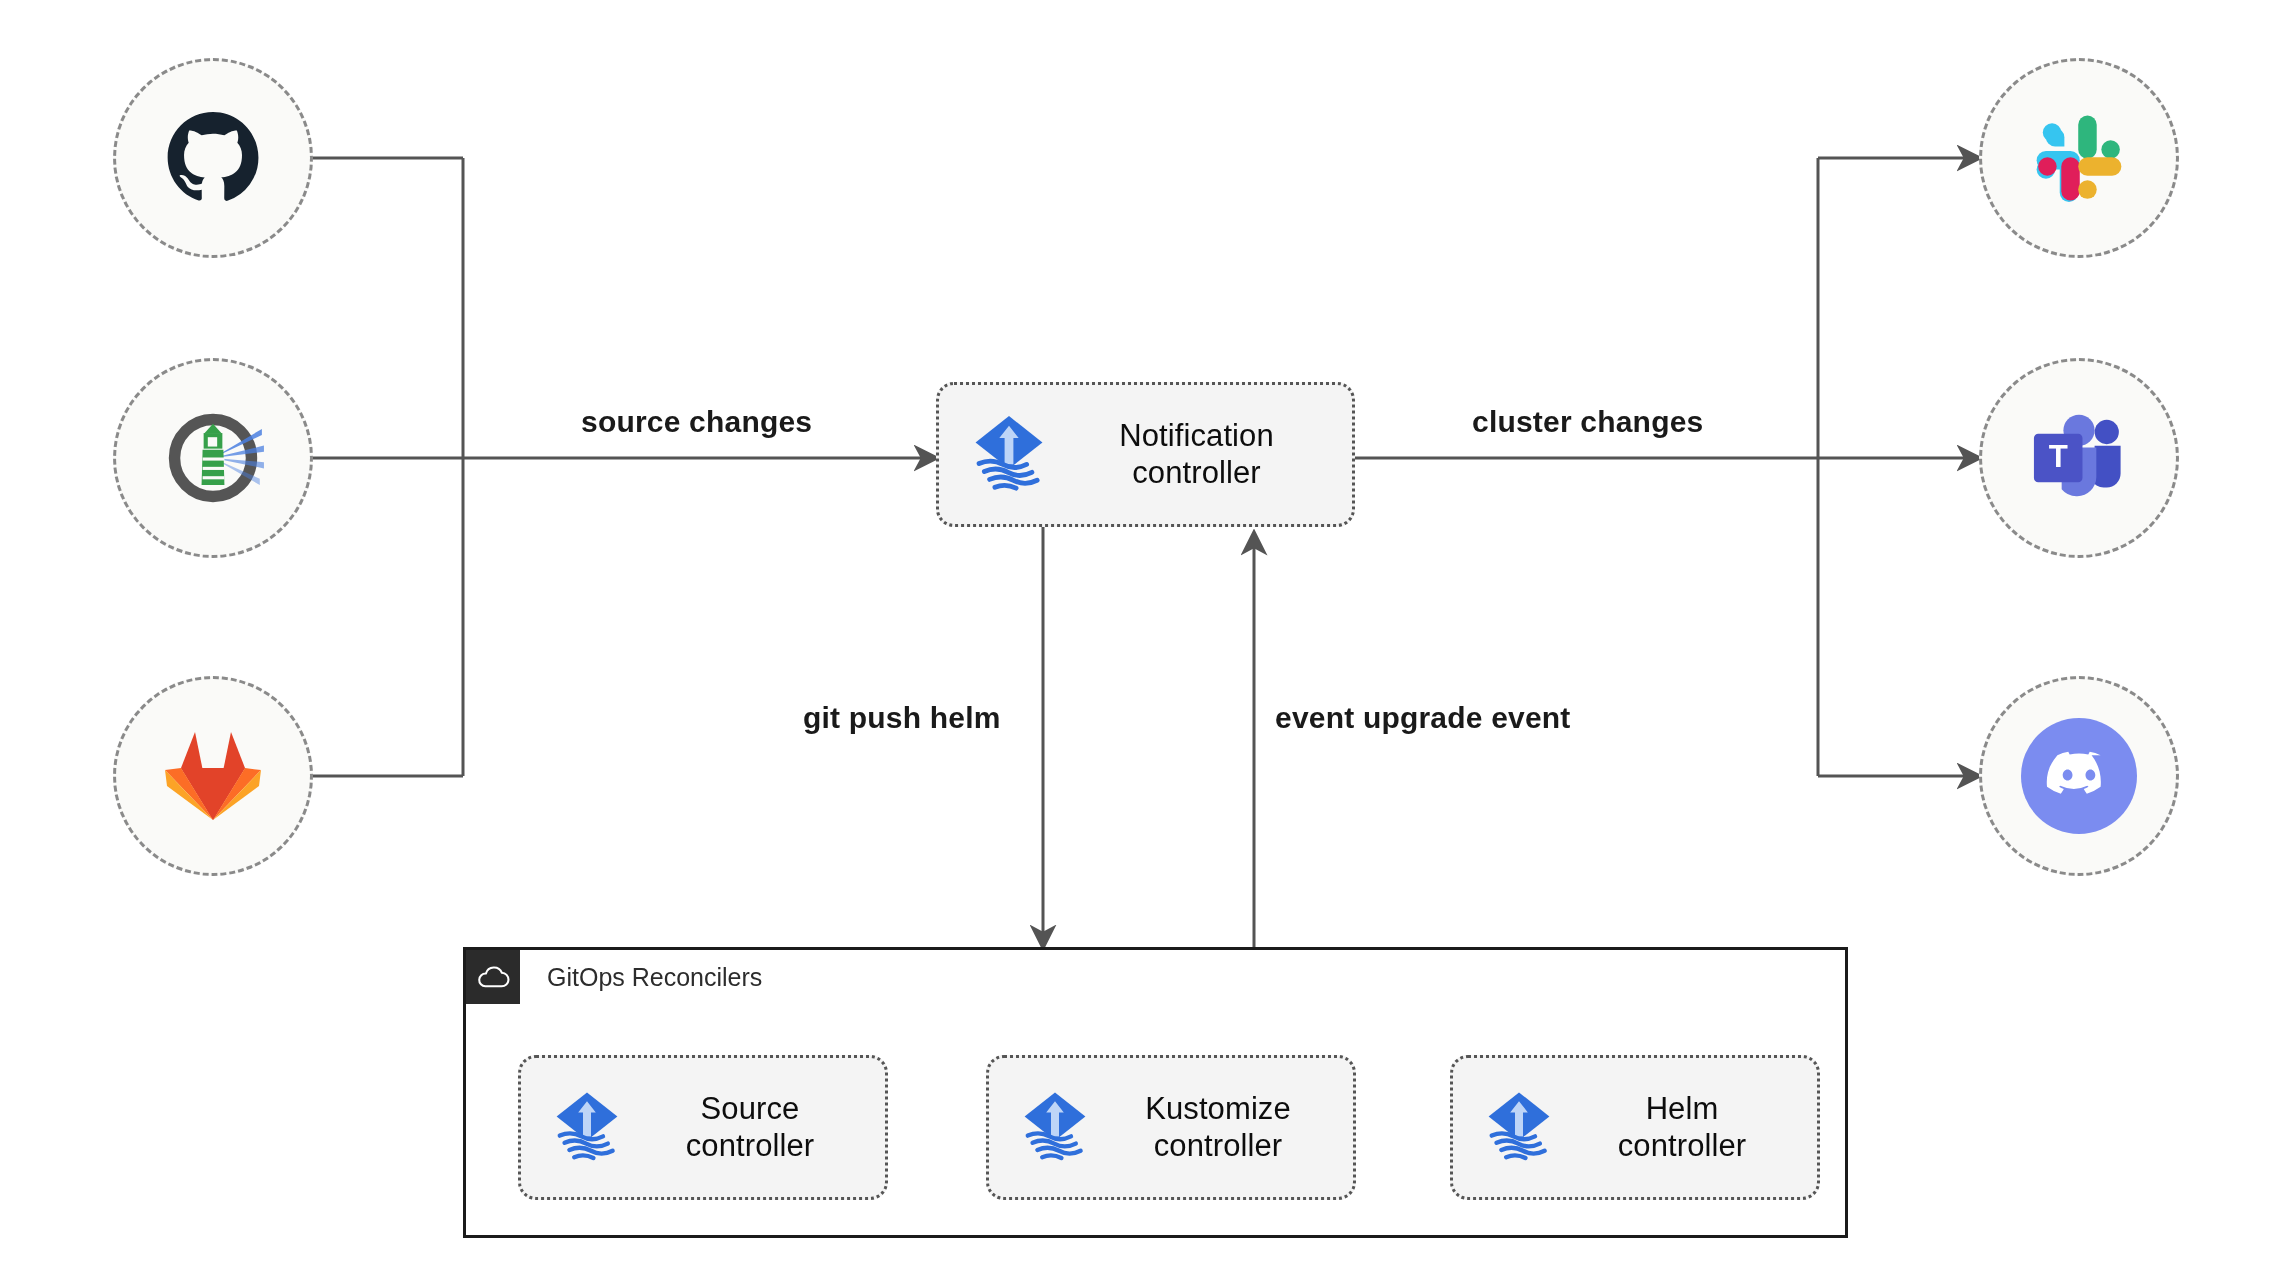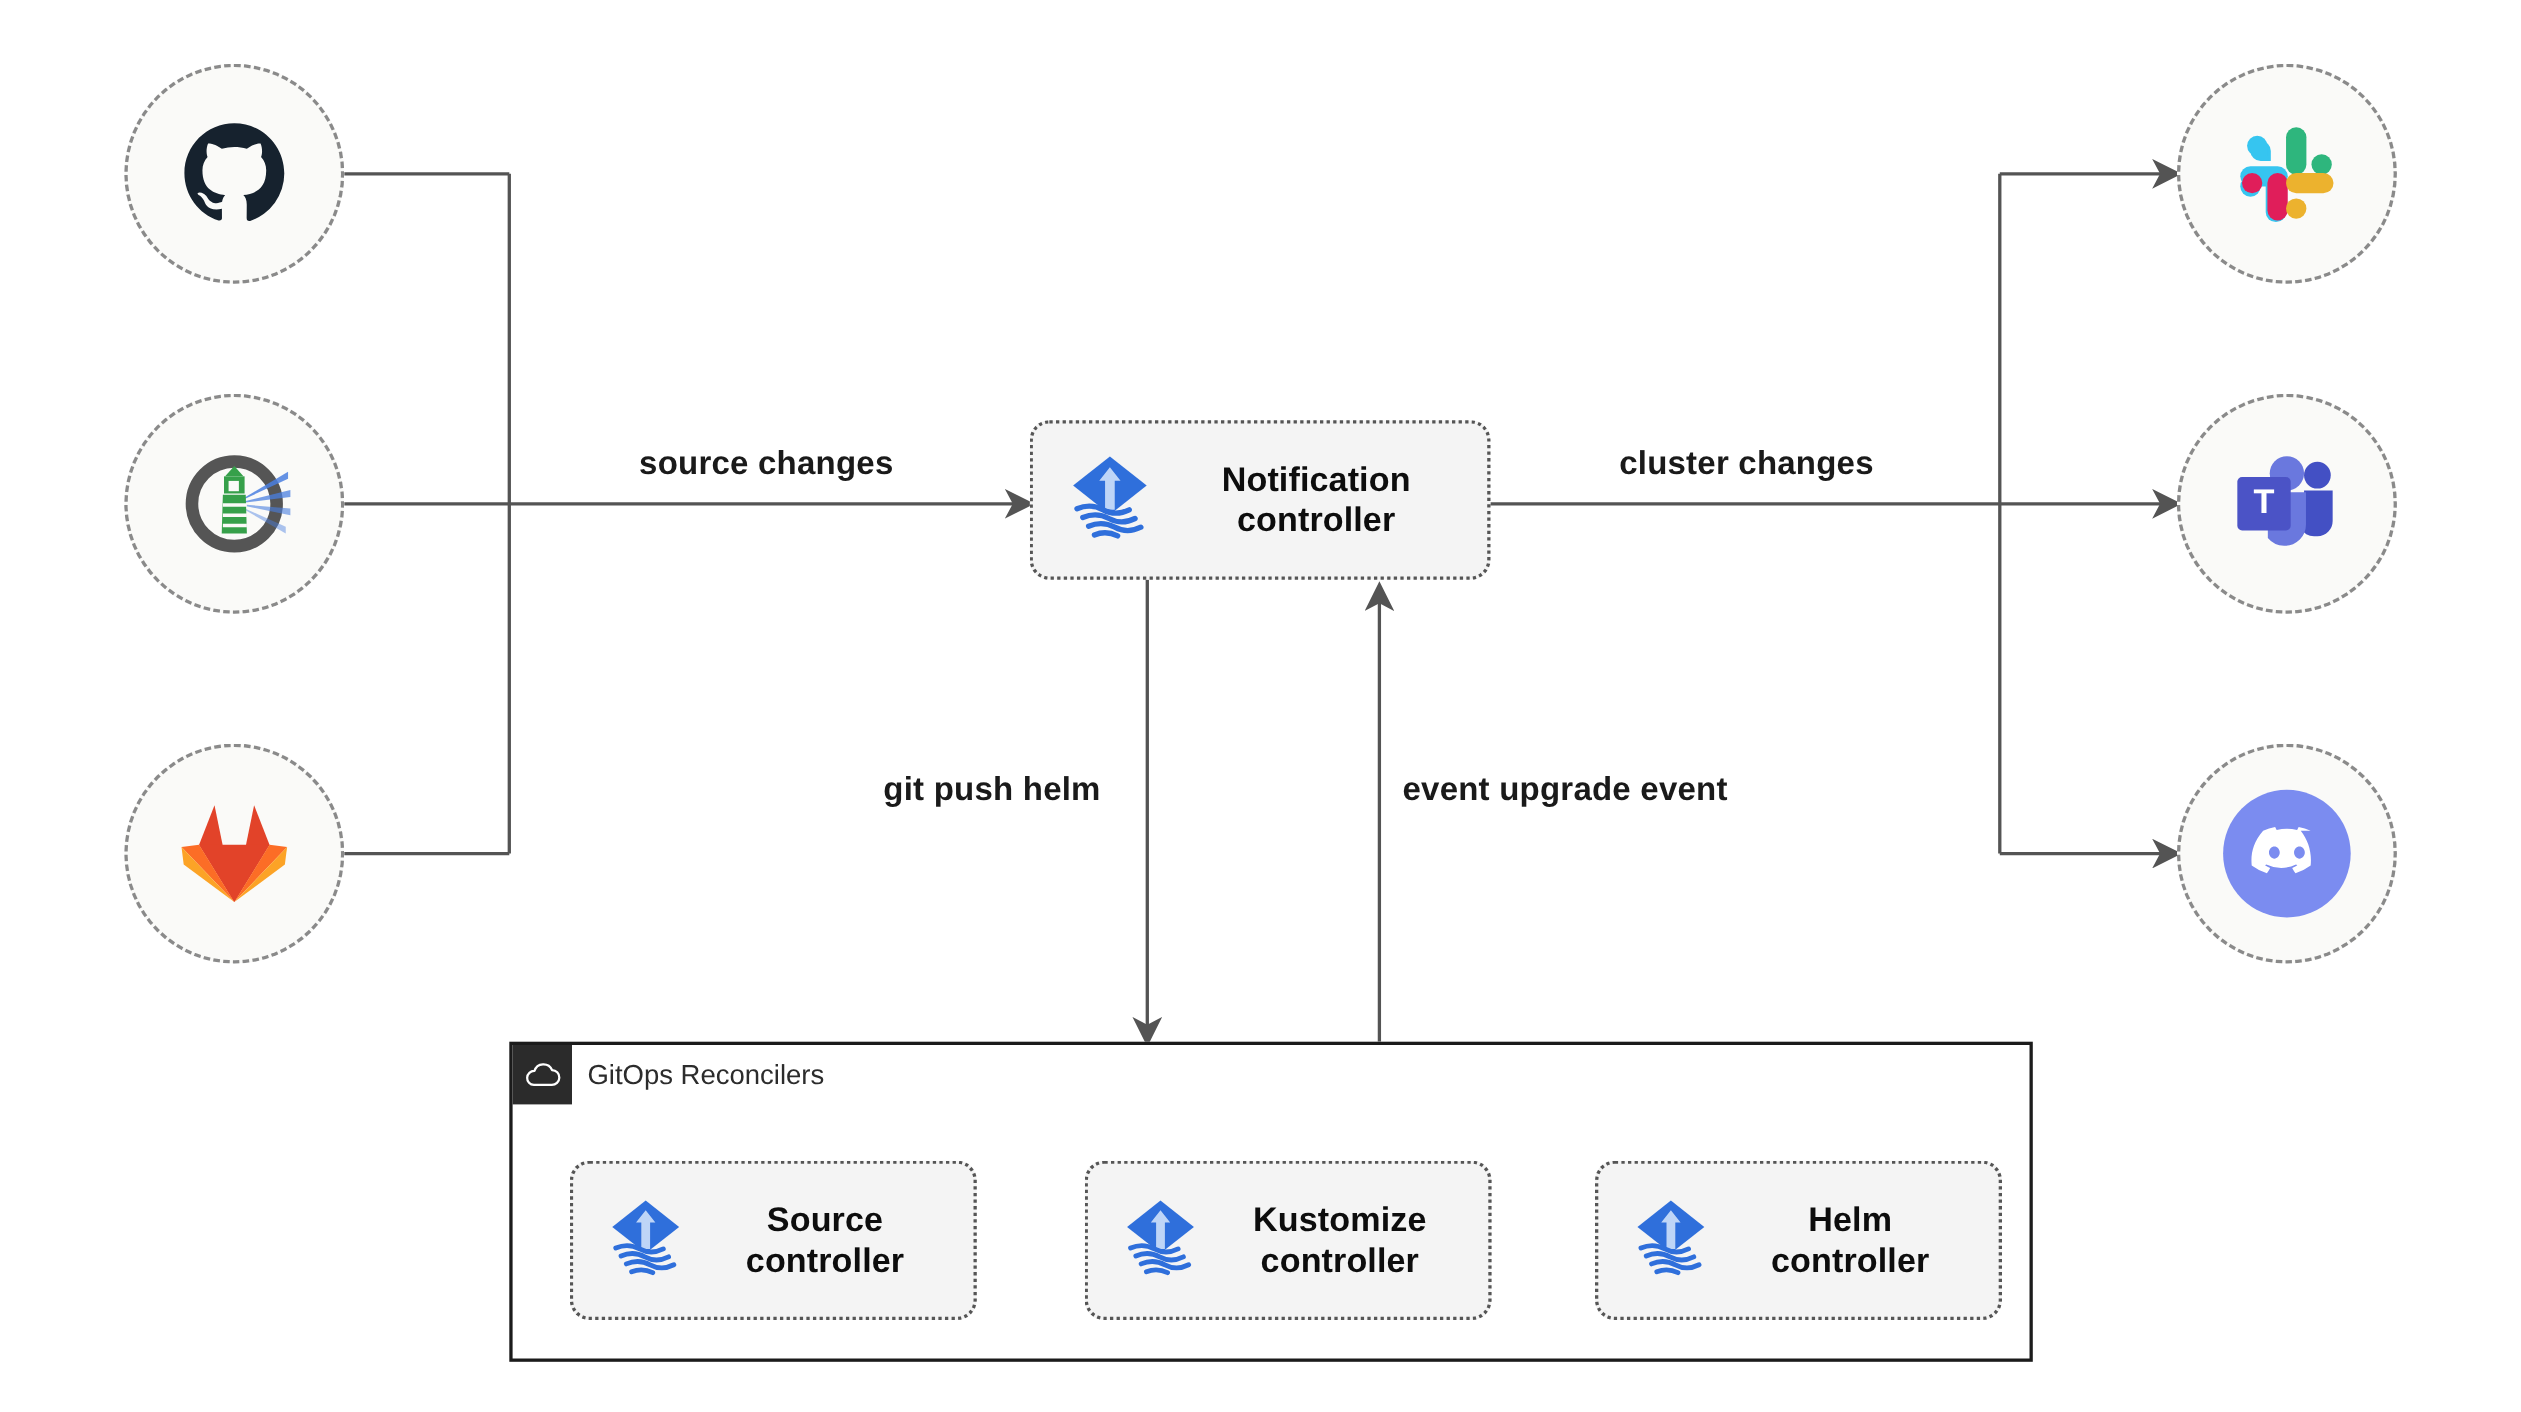--- a/index.html
+++ b/index.html
@@ -47,21 +47,20 @@
   
   .ctrl-box {
     position: absolute;
     box-sizing: border-box;
     background: #f4f4f4;
     border: 3px dotted #555555;
     border-radius: 18px;
     display: flex;
     align-items: center;
     justify-content: flex-end;
-    font-weight: bold;
   }
   .ctrl-logo {
     flex: 0 0 auto;
     margin-left: 26px;
     margin-right: 6px;
   }
   .ctrl-label {
     flex: 1 1 auto;
     text-align: center;
     font-size: 31px;
@@ -95,21 +94,21 @@
     width: 54px;
     height: 54px;
     background: #2b2b2b;
     display: flex;
     align-items: center;
     justify-content: center;
   }
   #gitops-title {
     display: flex;
     align-items: center;
-    padding-left: 14px;
+    padding-left: 27px;
     font-size: 25px;
     color: #2c2c2c;
     white-space: nowrap;
   }
 
   
   .edge-label {
     position: absolute;
     font-size: 30px;
     color: #1a1a1a;

